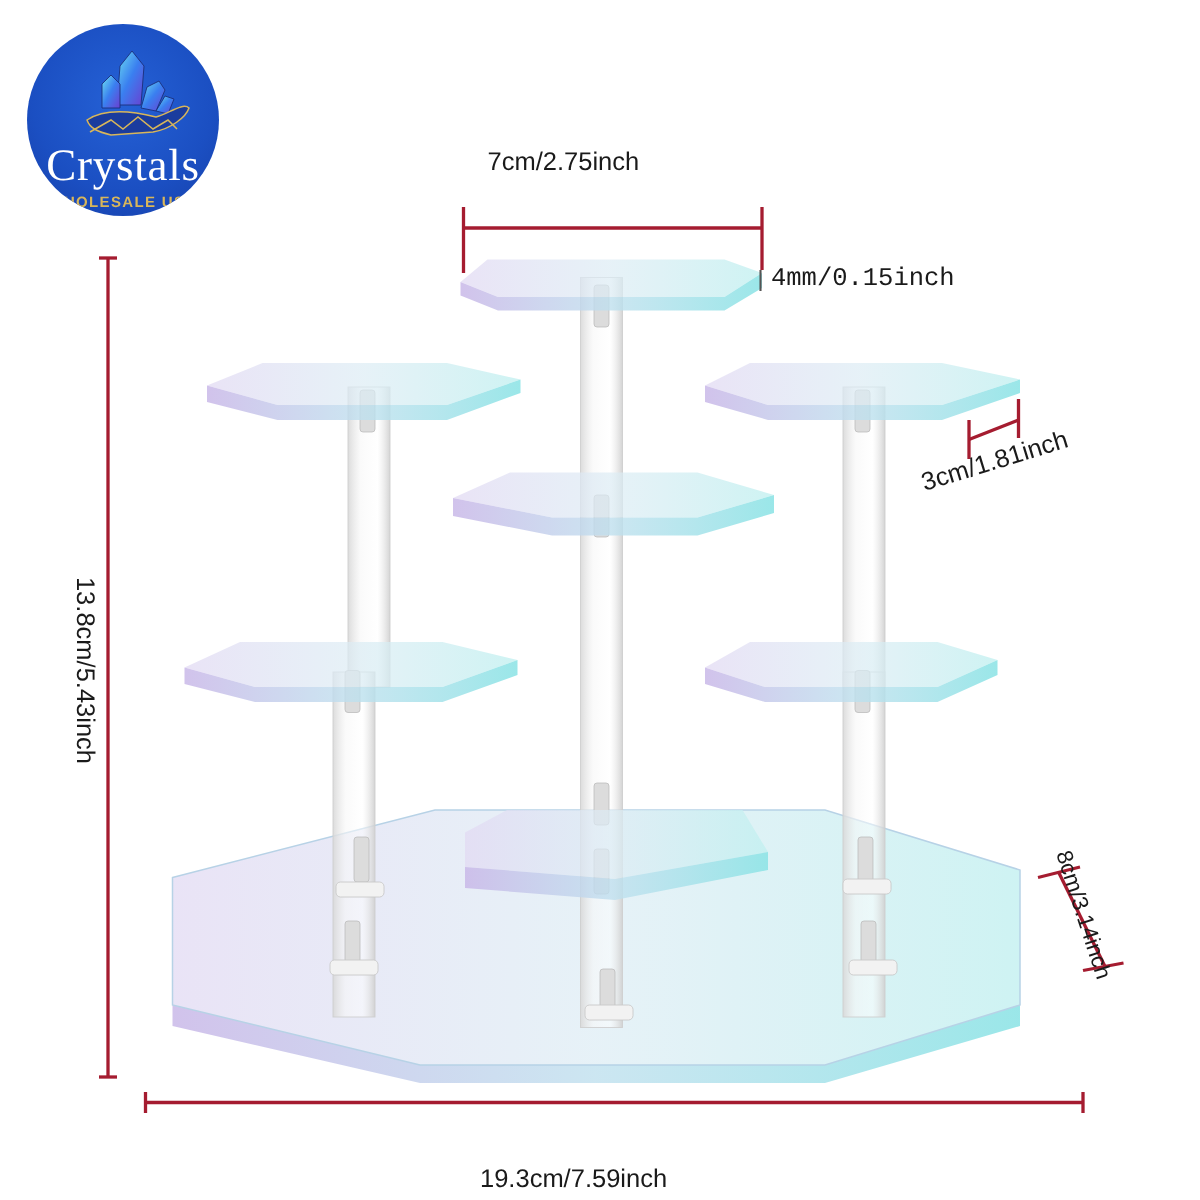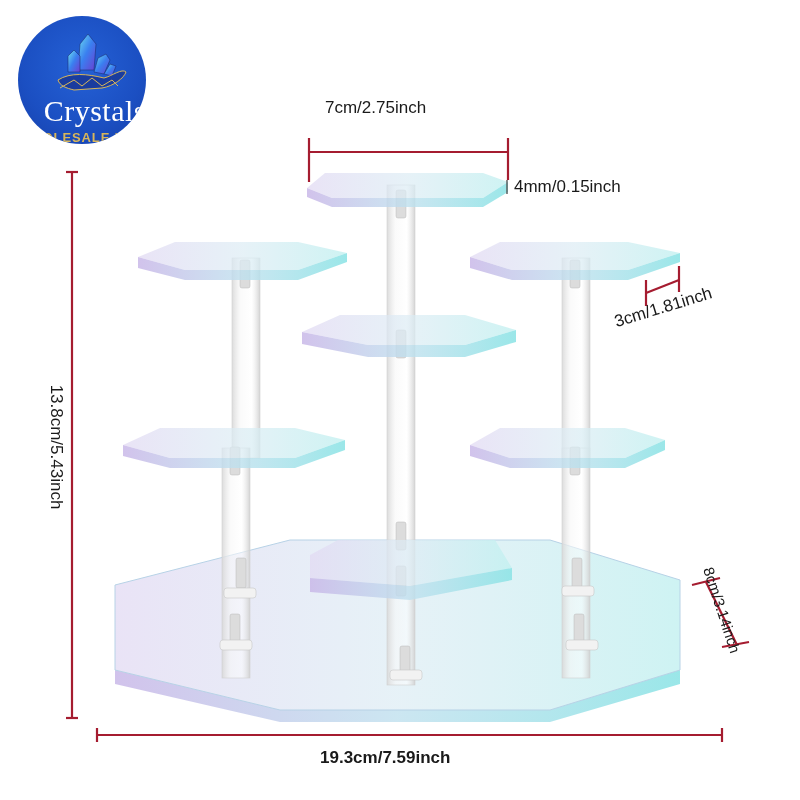--- a/index.html
+++ b/index.html
@@ -1,32 +1,32 @@
 <!DOCTYPE html>
 <html><head>
 <meta charset="utf-8">
 <style>
   html, body { margin: 0; padding: 0; background: #ffffff; }
   body { width: 800px; height: 800px; position: relative; overflow: hidden;
          font-family: "Liberation Sans", sans-serif; }
   .logo { position: absolute; left: 18px; top: 16px; width: 128px; height: 128px;
           border-radius: 50%; background: radial-gradient(circle at 50% 40%, #2561d6 0%, #1b4fc2 60%, #163fa8 100%); overflow: hidden; }
   .logo-svg { position: absolute; left: 0; top: 0; }
-  .logo-title { position: absolute; left: 0; right: 0; top: 80px; text-align: right;
+  .logo-title { position: absolute; left: 0; right: 0; top: 80px; text-align: center;
                 font-family: "Liberation Serif", "DejaVu Serif", serif; font-size: 30px; color: #ffffff; letter-spacing: 0.5px; line-height: 30px; }
   .logo-sub { position: absolute; left: 0; right: 0; top: 114px; text-align: center;
-              font-family: "Liberation Sans", sans-serif; font-size: 13px; font-weight: bold; color: #d8b65a; letter-spacing: 0.9px; }
+              font-family: "Liberation Sans", sans-serif; font-size: 10px; font-weight: bold; color: #d8b65a; letter-spacing: 0.9px; }
   .stage { position: absolute; left: 0; top: 0; width: 800px; height: 800px; }
   .dim-label { position: absolute; font-family: "Liberation Sans", sans-serif; font-size: 17px; color: #1a1a1a; white-space: nowrap; }
   #lbl-top { left: 325px; top: 98px; }
-  #lbl-thick { left: 514px; top: 177px; }
+  #lbl-thick { left: 514px; top: 177px; font-family: Liberation Mono, monospace; }
   #lbl-hex { left: 612px; top: 313px; transform: rotate(-17deg); transform-origin: left top; }
   #lbl-height { left: 56px; top: 447px; transform: translate(-50%,-50%) rotate(90deg); }
   #lbl-base { left: 722px; top: 610px; transform: translate(-50%,-50%) rotate(72deg); font-size: 15px; }
-  #lbl-width { left: 320px; top: 748px; font-weight: bold; }
+  #lbl-width { left: 320px; top: 776px; }
 </style>
 </head>
 <body>
 
 <div class="logo">
   <svg class="logo-svg" width="128" height="128" viewBox="0 0 128 128">
     <defs>
       <linearGradient id="cry" x1="0" y1="0" x2="1" y2="1">
         <stop offset="0" stop-color="#6fe3f0"></stop>
         <stop offset="0.5" stop-color="#3a7ff0"></stop>

